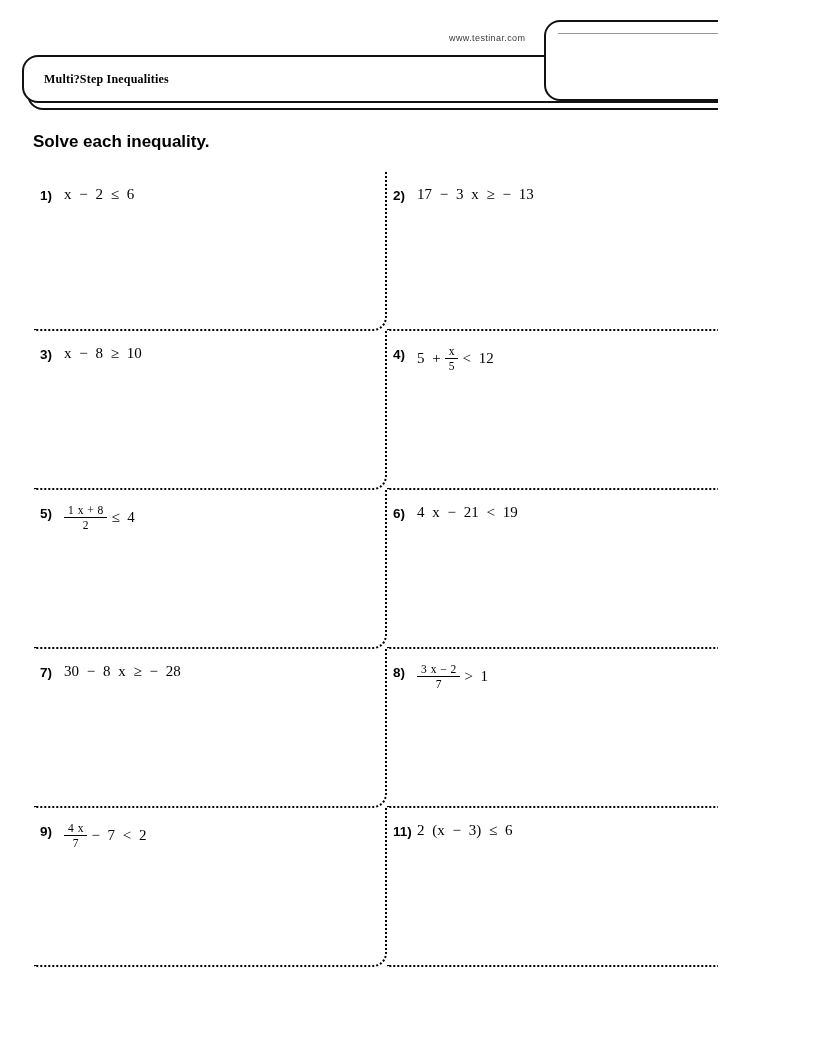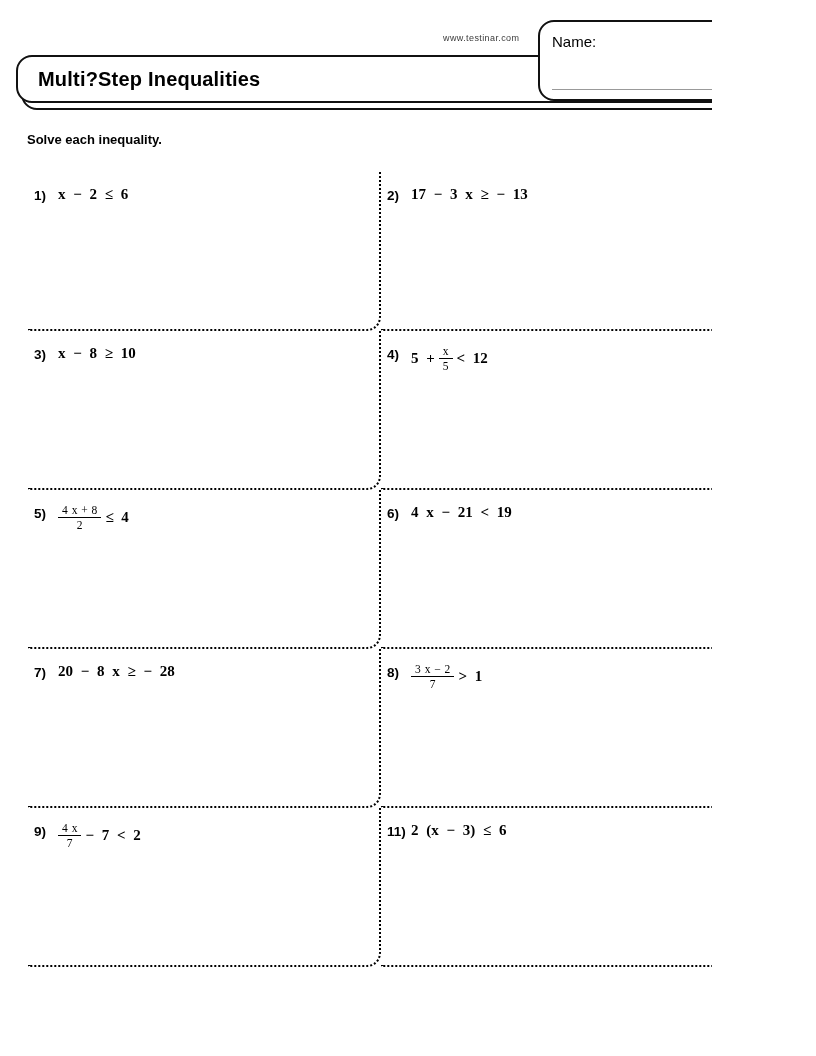--- a/index.html
+++ b/index.html
@@ -4,20 +4,21 @@
 <style>
   * { margin:0; padding:0; box-sizing:border-box; }
   html,body { background:#fff; }
   .page {
     position:relative;
     width:712px; height:1056px;
     background:#ffffff;
     font-family:"Liberation Sans", sans-serif;
     color:#000;
     overflow:hidden;
+    margin-left:6px;
   }
 
   
   .site-url {
     position:absolute; top:33px; left:443px;
     width:82px;
     font-size:9px; letter-spacing:0.4px;
     color:#3a3a3a;
     white-space:nowrap;
   }
@@ -33,41 +34,41 @@
     position:absolute; left:16px; top:55px;
     width:724px; height:48px;
     border:2.5px solid #111;
     border-radius:16px;
     background:#fff;
     z-index:2;
     display:flex; align-items:center;
     padding-left:20px;
   }
   .title-bar .title {
-    font-size:20px; font-weight:bold; letter-spacing:0.2px;
+    font-size:12px; font-weight:bold; letter-spacing:0.2px;font-family:Liberation Serif, serif;
   }
   .name-box {
     position:absolute; left:538px; top:20px;
     width:258px; height:81px;
     border:2.5px solid #111;
     border-radius:16px;
     background:#fff;
     z-index:3;
     padding:11px 12px 9px 12px;
     display:flex; flex-direction:column; justify-content:space-between;
   }
   .name-row { font-size:15px; }
   .name-divider {
     border-bottom:1px solid #999;
     width:100%;
   }
 
   .instructions {
     position:absolute; left:27px; top:132px;
-    font-size:13px; font-weight:bold;
+    font-size:17px; font-weight:bold;
   }
 
   
   .grid {
     position:absolute; left:28px; top:172px;
     width:708px;
     display:grid;
     grid-template-columns:353px 355px;
     grid-auto-rows:159px;
   }
@@ -86,21 +87,21 @@
   }
   .pmath {
     font-family:"Liberation Serif", serif;
     font-size:15px;
     display:inline-flex;
     align-items:center;
     word-spacing:4px;
     gap:4px;
     padding-top:1px;
   }
-  .mtext { white-space:pre;font-weight:bold; }
+  .mtext { white-space:pre; }
   .frac {
     display:inline-block;
     text-align:center;
     vertical-align:middle;
     line-height:1.05;
   }
   .frac .num {
     display:block;
     font-size:11.5px;
     padding:0 4px 1px 4px;
@@ -120,21 +121,20 @@
 
   <div class="site-url">www.testinar.com</div>
 
   <div class="title-shadow"></div>
 
   <div class="title-bar">
     <span class="title">Multi?Step Inequalities</span>
   </div>
 
   <div class="name-box">
-    <div class="name-row">Name:</div>
     <div class="name-divider"></div>
   </div>
 
   <div class="instructions">Solve each inequality.</div>
 
   <div class="grid">
     <div class="cell">
       <span class="pnum">1)</span>
       <span class="pmath">
           <span class="mtext">x − 2 ≤ 6</span>
@@ -160,36 +160,36 @@
             <span class="num">x</span>
             <span class="den">5</span>
           </span>
           <span class="mtext">&lt; 12</span>
         </span>
     </div>
     <div class="cell">
       <span class="pnum">5)</span>
       <span class="pmath">
           <span class="frac">
-            <span class="num">4 x + 8</span>
+            <span class="num">1 x + 8</span>
             <span class="den">2</span>
           </span>
           <span class="mtext">≤ 4</span>
         </span>
     </div>
     <div class="cell">
       <span class="pnum">6)</span>
       <span class="pmath">
           <span class="mtext">4 x − 21 &lt; 19</span>
         </span>
     </div>
     <div class="cell">
       <span class="pnum">7)</span>
       <span class="pmath">
-          <span class="mtext">20 − 8 x ≥ − 28</span>
+          <span class="mtext">30 − 8 x ≥ − 28</span>
         </span>
     </div>
     <div class="cell">
       <span class="pnum">8)</span>
       <span class="pmath">
           <span class="frac">
             <span class="num">3 x − 2</span>
             <span class="den">7</span>
           </span>
           <span class="mtext">&gt; 1</span>

